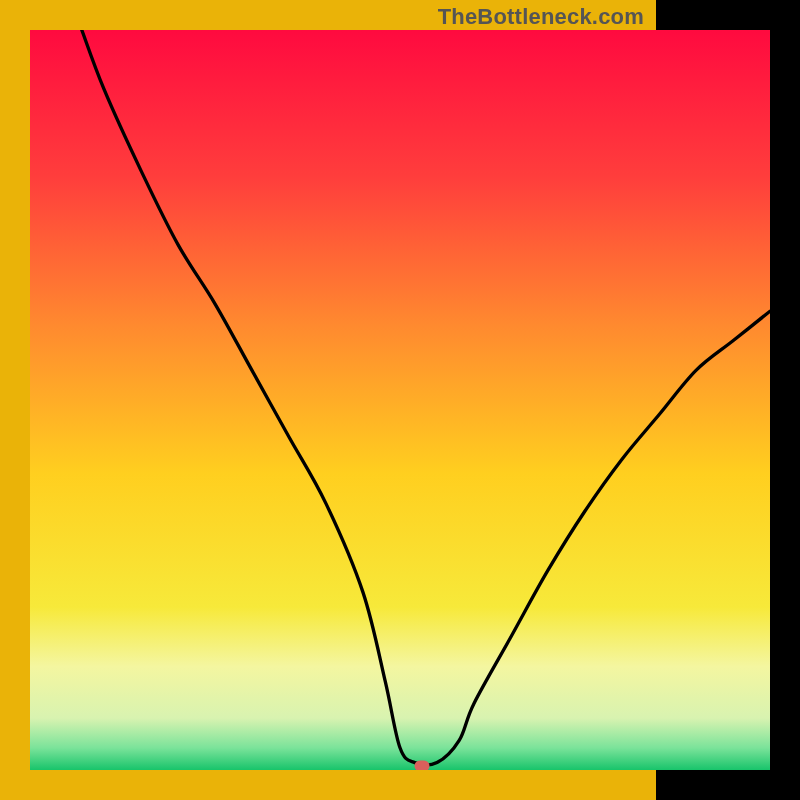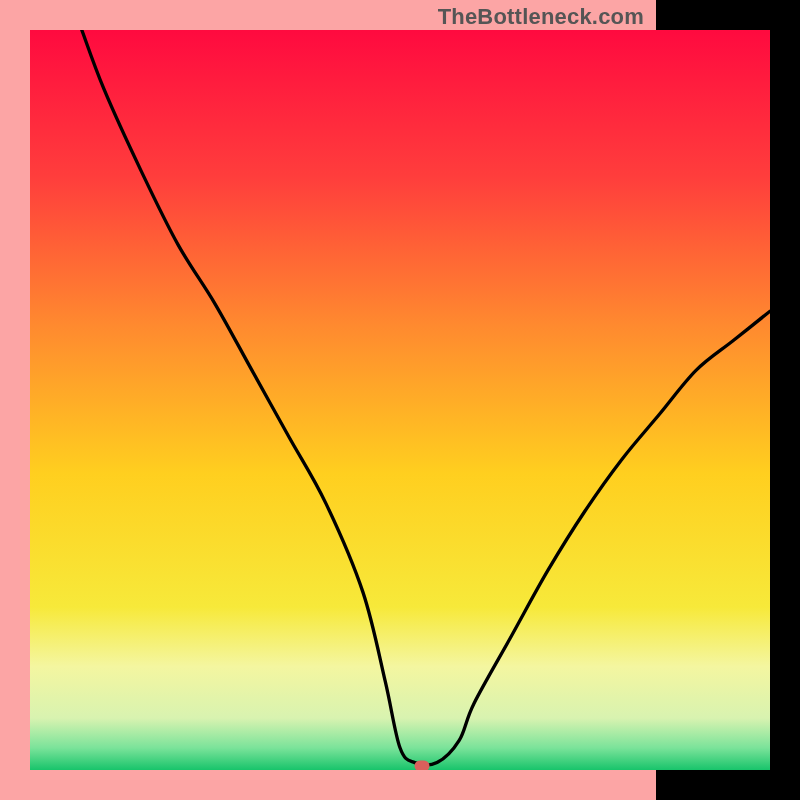--- a/index.html
+++ b/index.html
@@ -8,21 +8,21 @@
     width: 800px;
     height: 800px;
     background: #000;
     font-family: Arial, Helvetica, sans-serif;
     overflow: hidden;
   }
   .frame {
     position: relative;
     width: 656px;
     height: 800px;
-    background: #fca5a5;
+    background: #eab308;
   }
   .watermark {
     position: absolute;
     top: 4px;
     right: 12px;
     color: #555;
     font-size: 22px;
     font-weight: 600;
     letter-spacing: 0.2px;
     z-index: 5;

